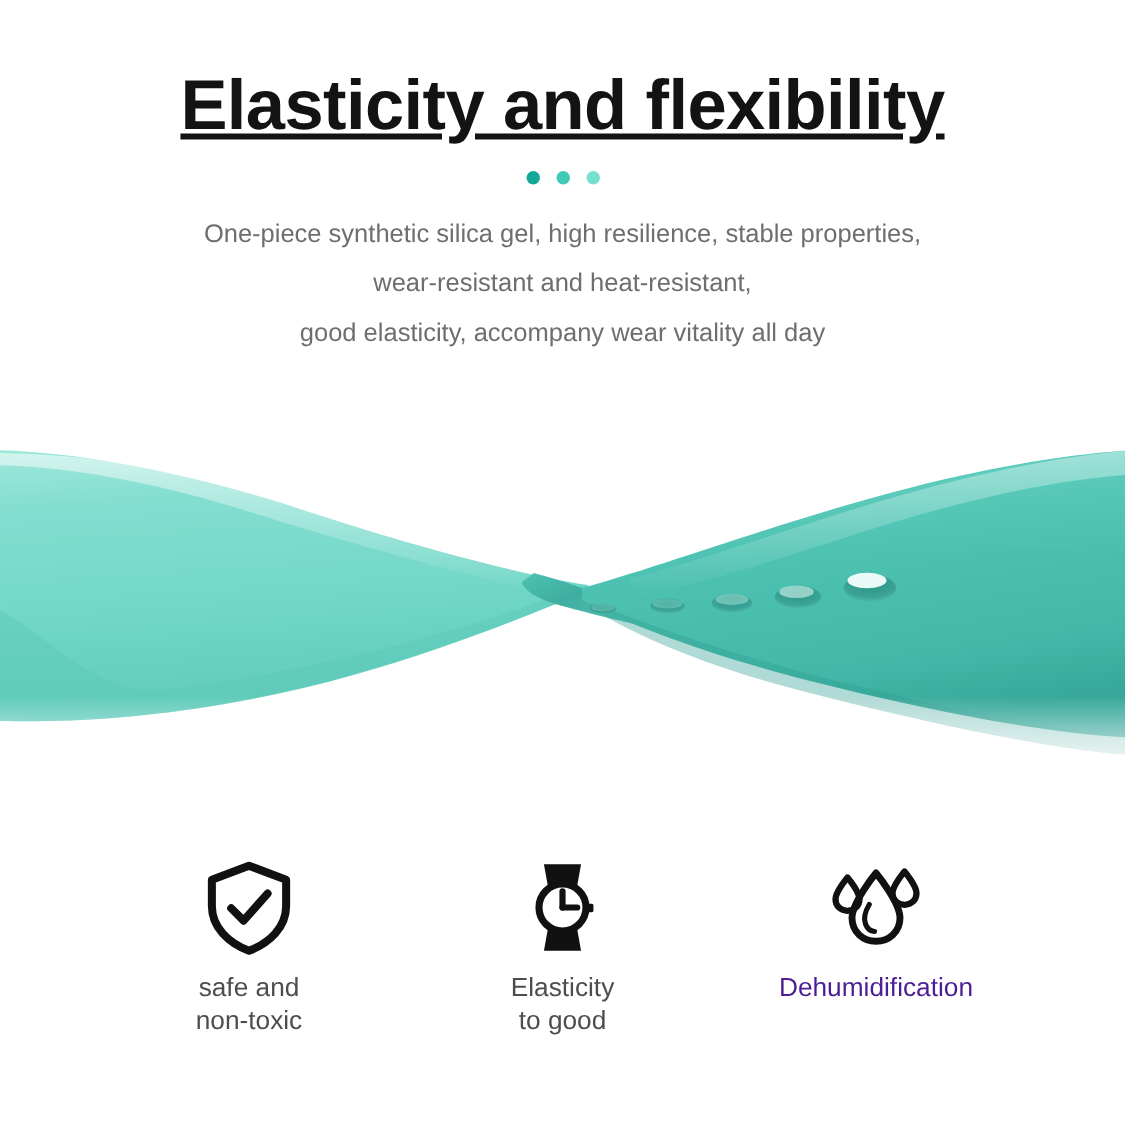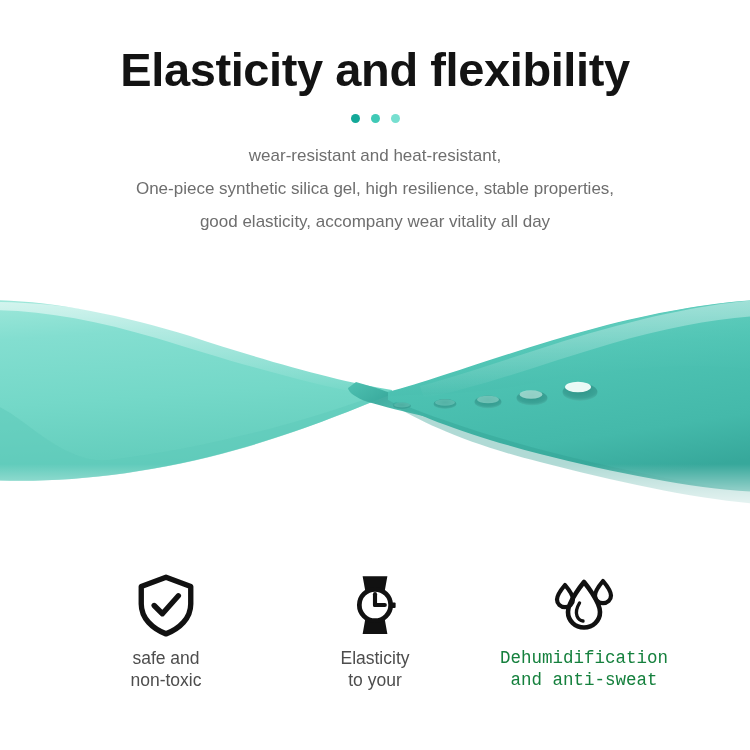--- a/index.html
+++ b/index.html
@@ -109,31 +109,31 @@
   }
   .feature-label span { display: block; }
 </style>
 </head>
 <body>
 
 <div class="page" style="background: rgb(255, 255, 255);">
 
   <div class="header">
 
-    <h1 class="title" style="color: rgb(19, 19, 19);">Elasticity and flexibility</h1>
+    <h1 class="title" style="color: rgb(19, 19, 19); text-decoration: underline;">Elasticity and flexibility</h1>
 
     <div class="dots">
       <span class="dot" style="background: rgb(19, 168, 152);"></span>
       <span class="dot" style="background: rgb(63, 201, 182);"></span>
       <span class="dot" style="background: rgb(119, 223, 208);"></span>
     </div>
 
     <p class="subtitle" style="color: rgb(110, 110, 110);">
+      <span>One-piece synthetic silica gel, high resilience, stable properties,</span>
       <span>wear-resistant and heat-resistant,</span>
-      <span>One-piece synthetic silica gel, high resilience, stable properties,</span>
       <span>good elasticity, accompany wear vitality all day</span>
     </p>
   </div>
 
   <div class="product">
     <svg width="750" height="236" viewBox="0 0 750 236">
       <defs>
 
         <linearGradient id="gradLeft" x1="0" y1="0" x2="0.15" y2="1">
           <stop offset="0%" stop-color="#9fe8da"></stop>
@@ -253,40 +253,39 @@
           <circle cx="32" cy="32" r="15.2" stroke="#111111" stroke-width="4.6" fill="none"></circle>
 
           <rect x="47.5" y="29.5" width="4.5" height="5.5" rx="1" fill="#111111"></rect>
 
           <path d="M32 32 V21.5" stroke="#111111" stroke-width="4" stroke-linecap="round"></path>
           <path d="M32 32 H41.5" stroke="#111111" stroke-width="4" stroke-linecap="round"></path>
         </svg>
       </div>
       <div class="feature-label" style="color: rgb(77, 77, 77);">
         <span>Elasticity</span>
-        <span>to your</span>
+        <span>to good</span>
       </div>
     </div>
 
     <div class="feature">
       <div class="feature-icon">
         <svg width="70" height="66" viewBox="0 0 70 64" fill="none">
 
           <path d="M16 12 C16 12 24 21.5 24 26.5 C24 31 20.4 34.2 16 34.2
                    C11.6 34.2 8 31 8 26.5 C8 21.5 16 12 16 12 Z" stroke="#111111" stroke-width="4.2" stroke-linejoin="round" fill="none"></path>
 
           <path d="M54 8 C54 8 62 17.5 62 22.5 C62 27 58.4 30.2 54 30.2
                    C49.6 30.2 46 27 46 22.5 C46 17.5 54 8 54 8 Z" stroke="#111111" stroke-width="4.2" stroke-linejoin="round" fill="none"></path>
 
           <path d="M35 9 C35 9 51 28.5 51 39 C51 47.9 43.8 54.5 35 54.5
                    C26.2 54.5 19 47.9 19 39 C19 28.5 35 9 35 9 Z" stroke="#111111" stroke-width="4.6" stroke-linejoin="round" fill="none"></path>
 
           <path d="M30.5 30 C27.5 35 26.5 39 28 43 C29.2 46.2 31.5 47.8 34 48" stroke="#111111" stroke-width="3.4" stroke-linecap="round" fill="none"></path>
         </svg>
       </div>
-      <div class="feature-label" style="color: #15803d; font-family: Liberation Mono, monospace;">
+      <div class="feature-label" style="color: #4c1d95;">
         <span>Dehumidification</span>
-        <span>and anti-sweat</span>
       </div>
     </div>
 
   </div>
 </div>
 
 </body></html>

